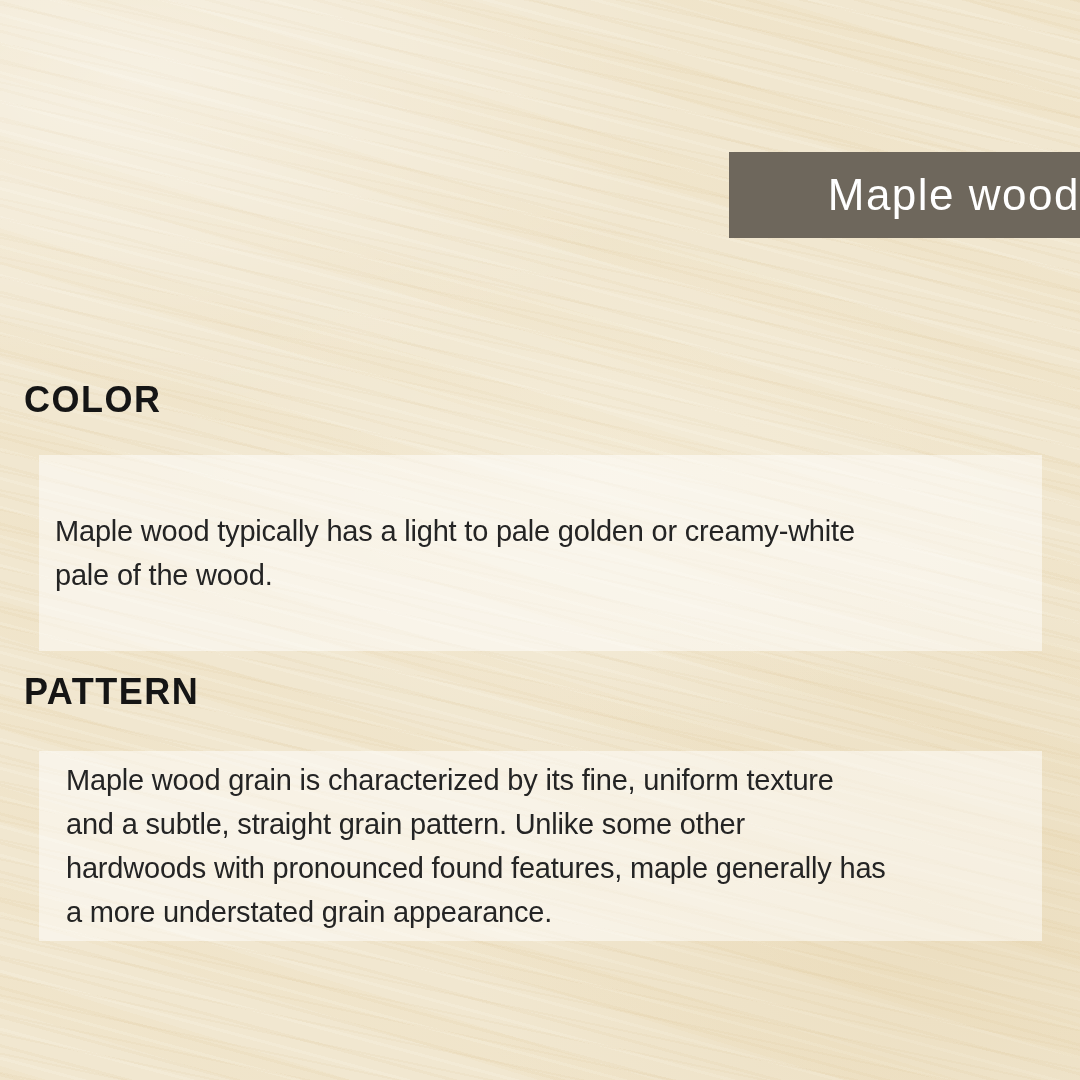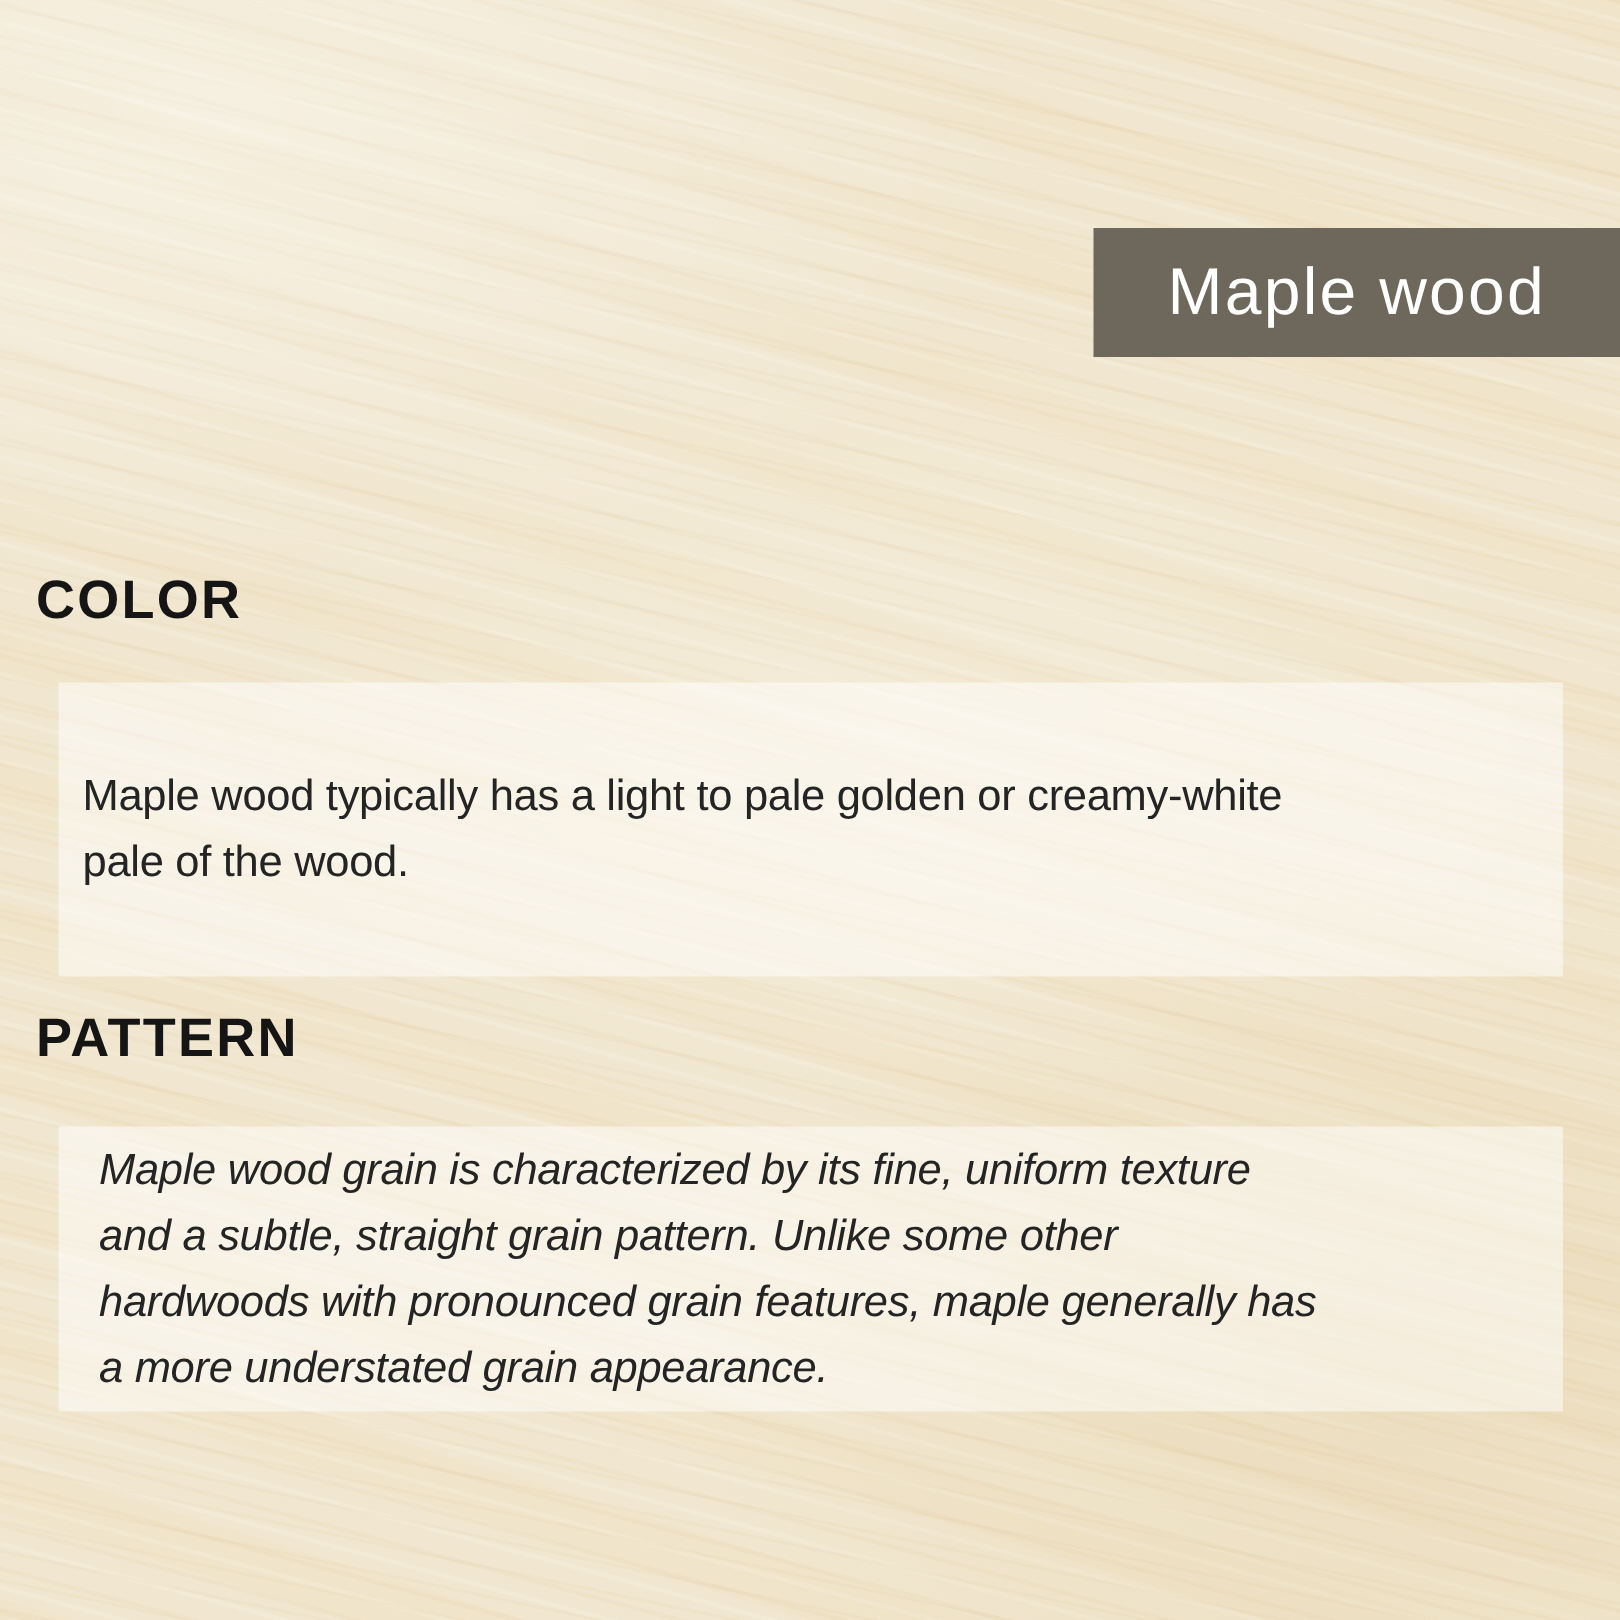--- a/index.html
+++ b/index.html
@@ -43,21 +43,21 @@
 
   .banner {
     position: absolute;
     top: 152px;
     left: 729px;
     right: 0;
     height: 86px;
     background: var(--banner-background, #6e675c);
     display: flex;
     align-items: center;
-    justify-content: center;
+    justify-content: flex-end;
   }
 
   .banner-text {
     color: var(--banner-text, #ffffff);
     font-size: 44px;
     font-weight: 400;
     letter-spacing: 1.5px;
     white-space: nowrap;
   }
 
@@ -79,21 +79,21 @@
     position: absolute;
     left: 39px;
     width: 1003px;
     background: var(--text-box-background, rgba(255,255,255,0.5));
     display: flex;
     flex-direction: column;
     justify-content: center;
   }
 
   .box-color   { top: 455px; height: 196px; padding: 6px 18px 6px 16px; }
-  .box-pattern { top: 751px; height: 190px; padding: 6px 18px 6px 27px; font-style: italic; }
+  .box-pattern { top: 751px; height: 190px; padding: 6px 18px 6px 27px; }
 
   .line {
     color: var(--body-text, #242424);
     font-size: 29px;
     line-height: 44px;
     white-space: nowrap;
     letter-spacing: -0.2px;
   }
 </style>
 </head>
@@ -110,17 +110,17 @@
   <div class="text-box box-color">
     <p class="line">Maple wood typically has a light to pale golden or creamy-white</p>
     <p class="line">pale of the wood.</p>
   </div>
 
   <h2 class="heading heading-pattern">PATTERN</h2>
 
   <div class="text-box box-pattern">
     <p class="line">Maple wood grain is characterized by its fine, uniform texture</p>
     <p class="line">and a subtle, straight grain pattern. Unlike some other</p>
-    <p class="line">hardwoods with pronounced grain features, maple generally has</p>
+    <p class="line">hardwoods with pronounced found features, maple generally has</p>
     <p class="line">a more understated grain appearance.</p>
   </div>
 
 </div>
 
 </body></html>

